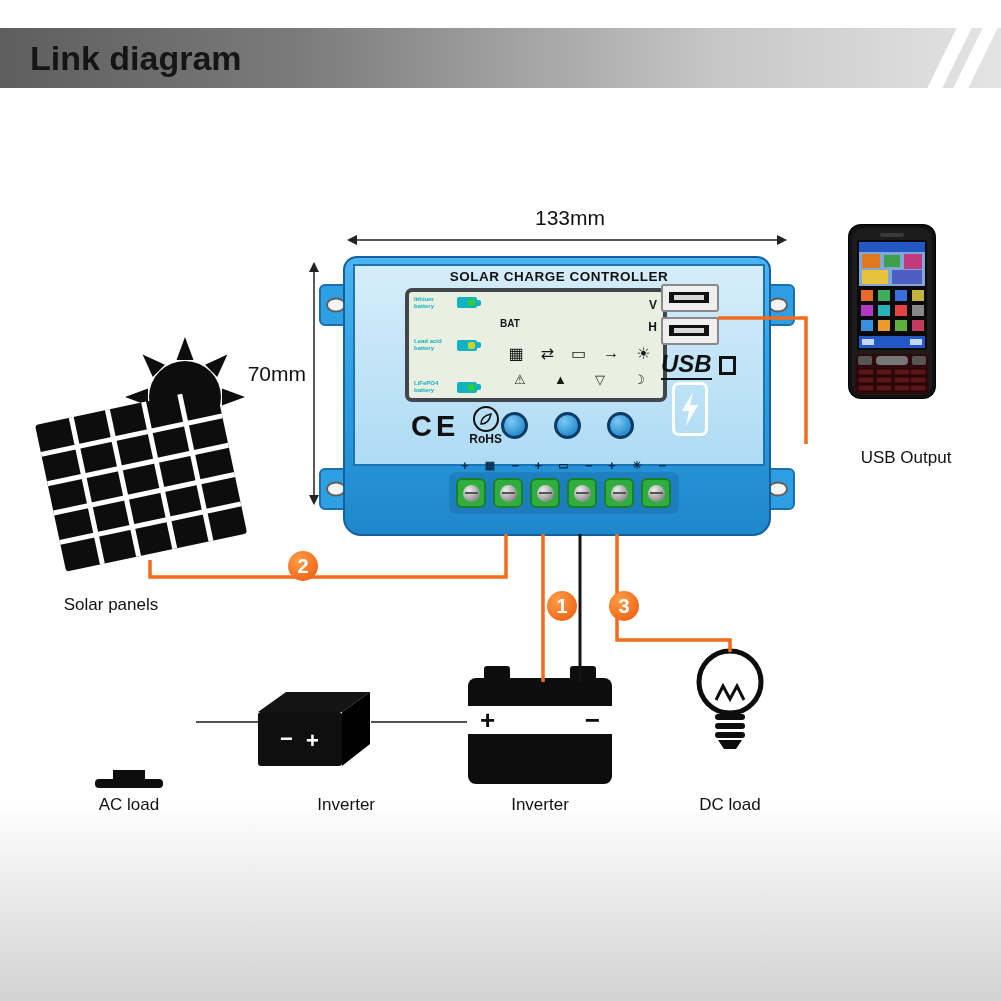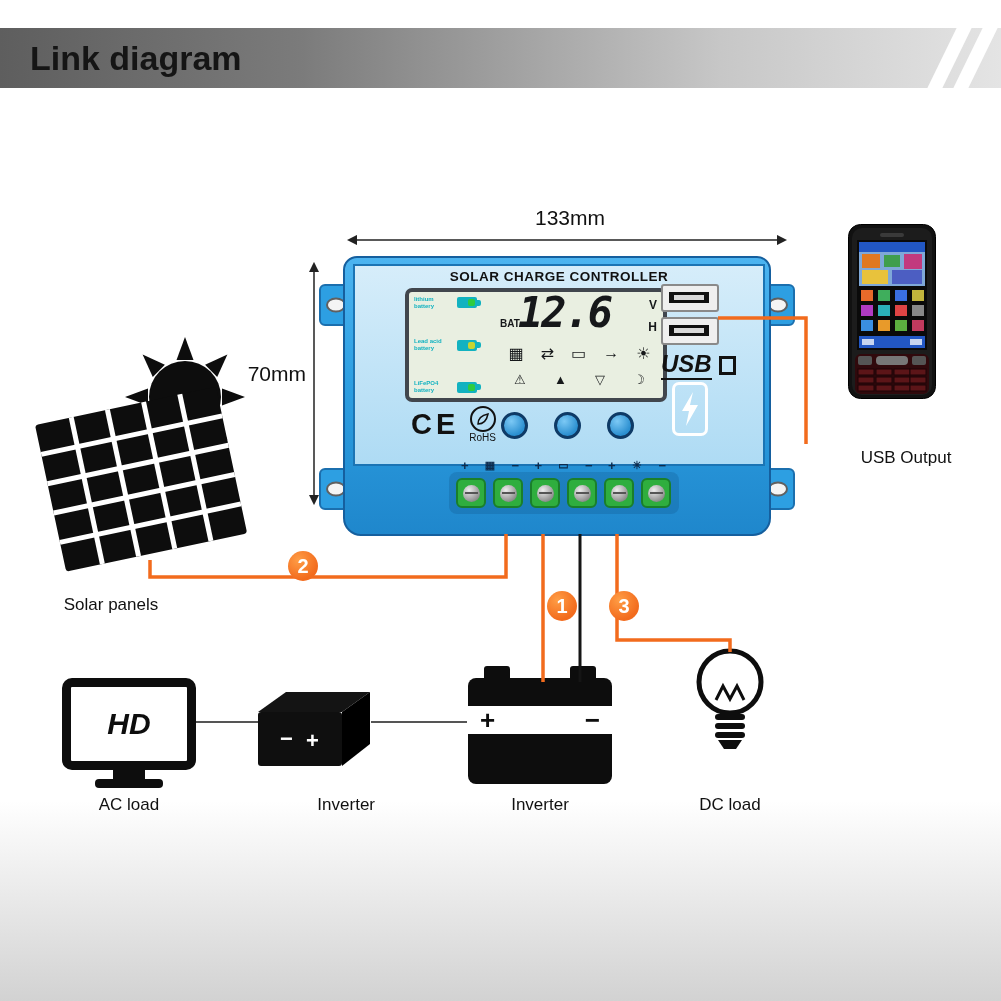--- a/index.html
+++ b/index.html
@@ -45,21 +45,21 @@
   .lcd-digits{position:absolute;left:22px;top:-4px;font-family:"DejaVu Sans Mono",monospace;font-style:italic;font-weight:bold;font-size:42px;letter-spacing:-2px;}
   .lcd-v{position:absolute;right:6px;top:6px;font-size:12px;font-weight:bold;}
   .lcd-h{position:absolute;right:6px;top:28px;font-size:12px;font-weight:bold;}
   .lcd-icons{position:absolute;left:4px;right:4px;top:52px;display:flex;justify-content:space-around;font-size:16px;}
   .lcd-status{position:absolute;left:4px;right:4px;top:80px;display:flex;justify-content:space-around;font-size:13px;}
   
   .marks{position:absolute;left:56px;top:140px;display:flex;align-items:center;gap:10px;}
   .ce-text{font-size:29px;font-weight:bold;letter-spacing:4px;color:#111;}
   .rohs{display:flex;flex-direction:column;align-items:center;}
   .rohs-circle{width:22px;height:22px;border:2px solid #111;border-radius:50%;display:flex;align-items:center;justify-content:center;}
-  .rohs-text{font-size:10px;font-weight:normal;}
+  .rohs-text{font-size:12px;font-weight:bold;}
   
   .cbtn{position:absolute;width:27px;height:27px;border-radius:50%;top:146px;
     background:radial-gradient(circle at 35% 30%,#7cc9f5,#2b8fd0 70%);border:3px solid #0e3a66;box-sizing:border-box;}
   .cbtn1{left:146px;} .cbtn2{left:199px;} .cbtn3{left:252px;}
   
   .usb-ports{position:absolute;left:306px;top:18px;width:58px;}
   .port{width:54px;height:24px;background:#efefef;border:2px solid #8a8a8a;border-radius:3px;position:relative;margin-bottom:5px;}
   .port .slot{position:absolute;left:6px;top:6px;width:40px;height:11px;background:#111;}
   .port .tongue{position:absolute;left:11px;top:9px;width:30px;height:5px;background:#d8d8d8;}
   .usb-word{position:absolute;left:306px;top:84px;display:flex;align-items:center;}
@@ -194,21 +194,20 @@
             </div>
             <div class="bt-row">
               <span class="bt-label">LiFePO4 battery</span>
               <span class="bt-batt">
                   <span class="bt-dot" style="background:#2ecc40"></span>
                 </span>
             </div>
           </div>
           <div class="lcd-main">
             <span class="lcd-bat">BAT</span>
-            <span class="lcd-digits">12.6</span>
             <span class="lcd-v">V</span>
             <span class="lcd-h">H</span>
             <div class="lcd-icons">
               <span>▦</span>
               <span>⇄</span>
               <span>▭</span>
               <span>→</span>
               <span>☀</span>
             </div>
             <div class="lcd-status">
@@ -342,23 +341,20 @@
         <rect x="28" y="161" width="16" height="6" fill="#5c1518" stroke="#1d0507"></rect>
         <rect x="46" y="161" width="16" height="6" fill="#5c1518" stroke="#1d0507"></rect>
         <rect x="62" y="161" width="16" height="6" fill="#5c1518" stroke="#1d0507"></rect>
     </g>
   </svg>
 
   <div class="badge badge-2">2</div>
   <div class="badge badge-1">1</div>
   <div class="badge badge-3">3</div>
 
-  <div class="tv">
-    <span class="tv-text">HD</span>
-  </div>
   <div class="tv-neck"></div>
   <div class="tv-base"></div>
 
   <svg class="inverter-svg" width="124" height="86">
     <polygon points="6,26 34,6 118,6 90,26" fill="#141414"></polygon>
     <polygon points="90,26 118,6 118,58 90,80" fill="#000000"></polygon>
     <rect x="6" y="26" width="84" height="54" rx="3" fill="#0f0f0f"></rect>
     <text x="28" y="60" fill="#fff" font-size="22" font-weight="bold" font-family="Liberation Sans, sans-serif">−</text>
     <text x="54" y="62" fill="#fff" font-size="22" font-weight="bold" font-family="Liberation Sans, sans-serif">+</text>
   </svg>

